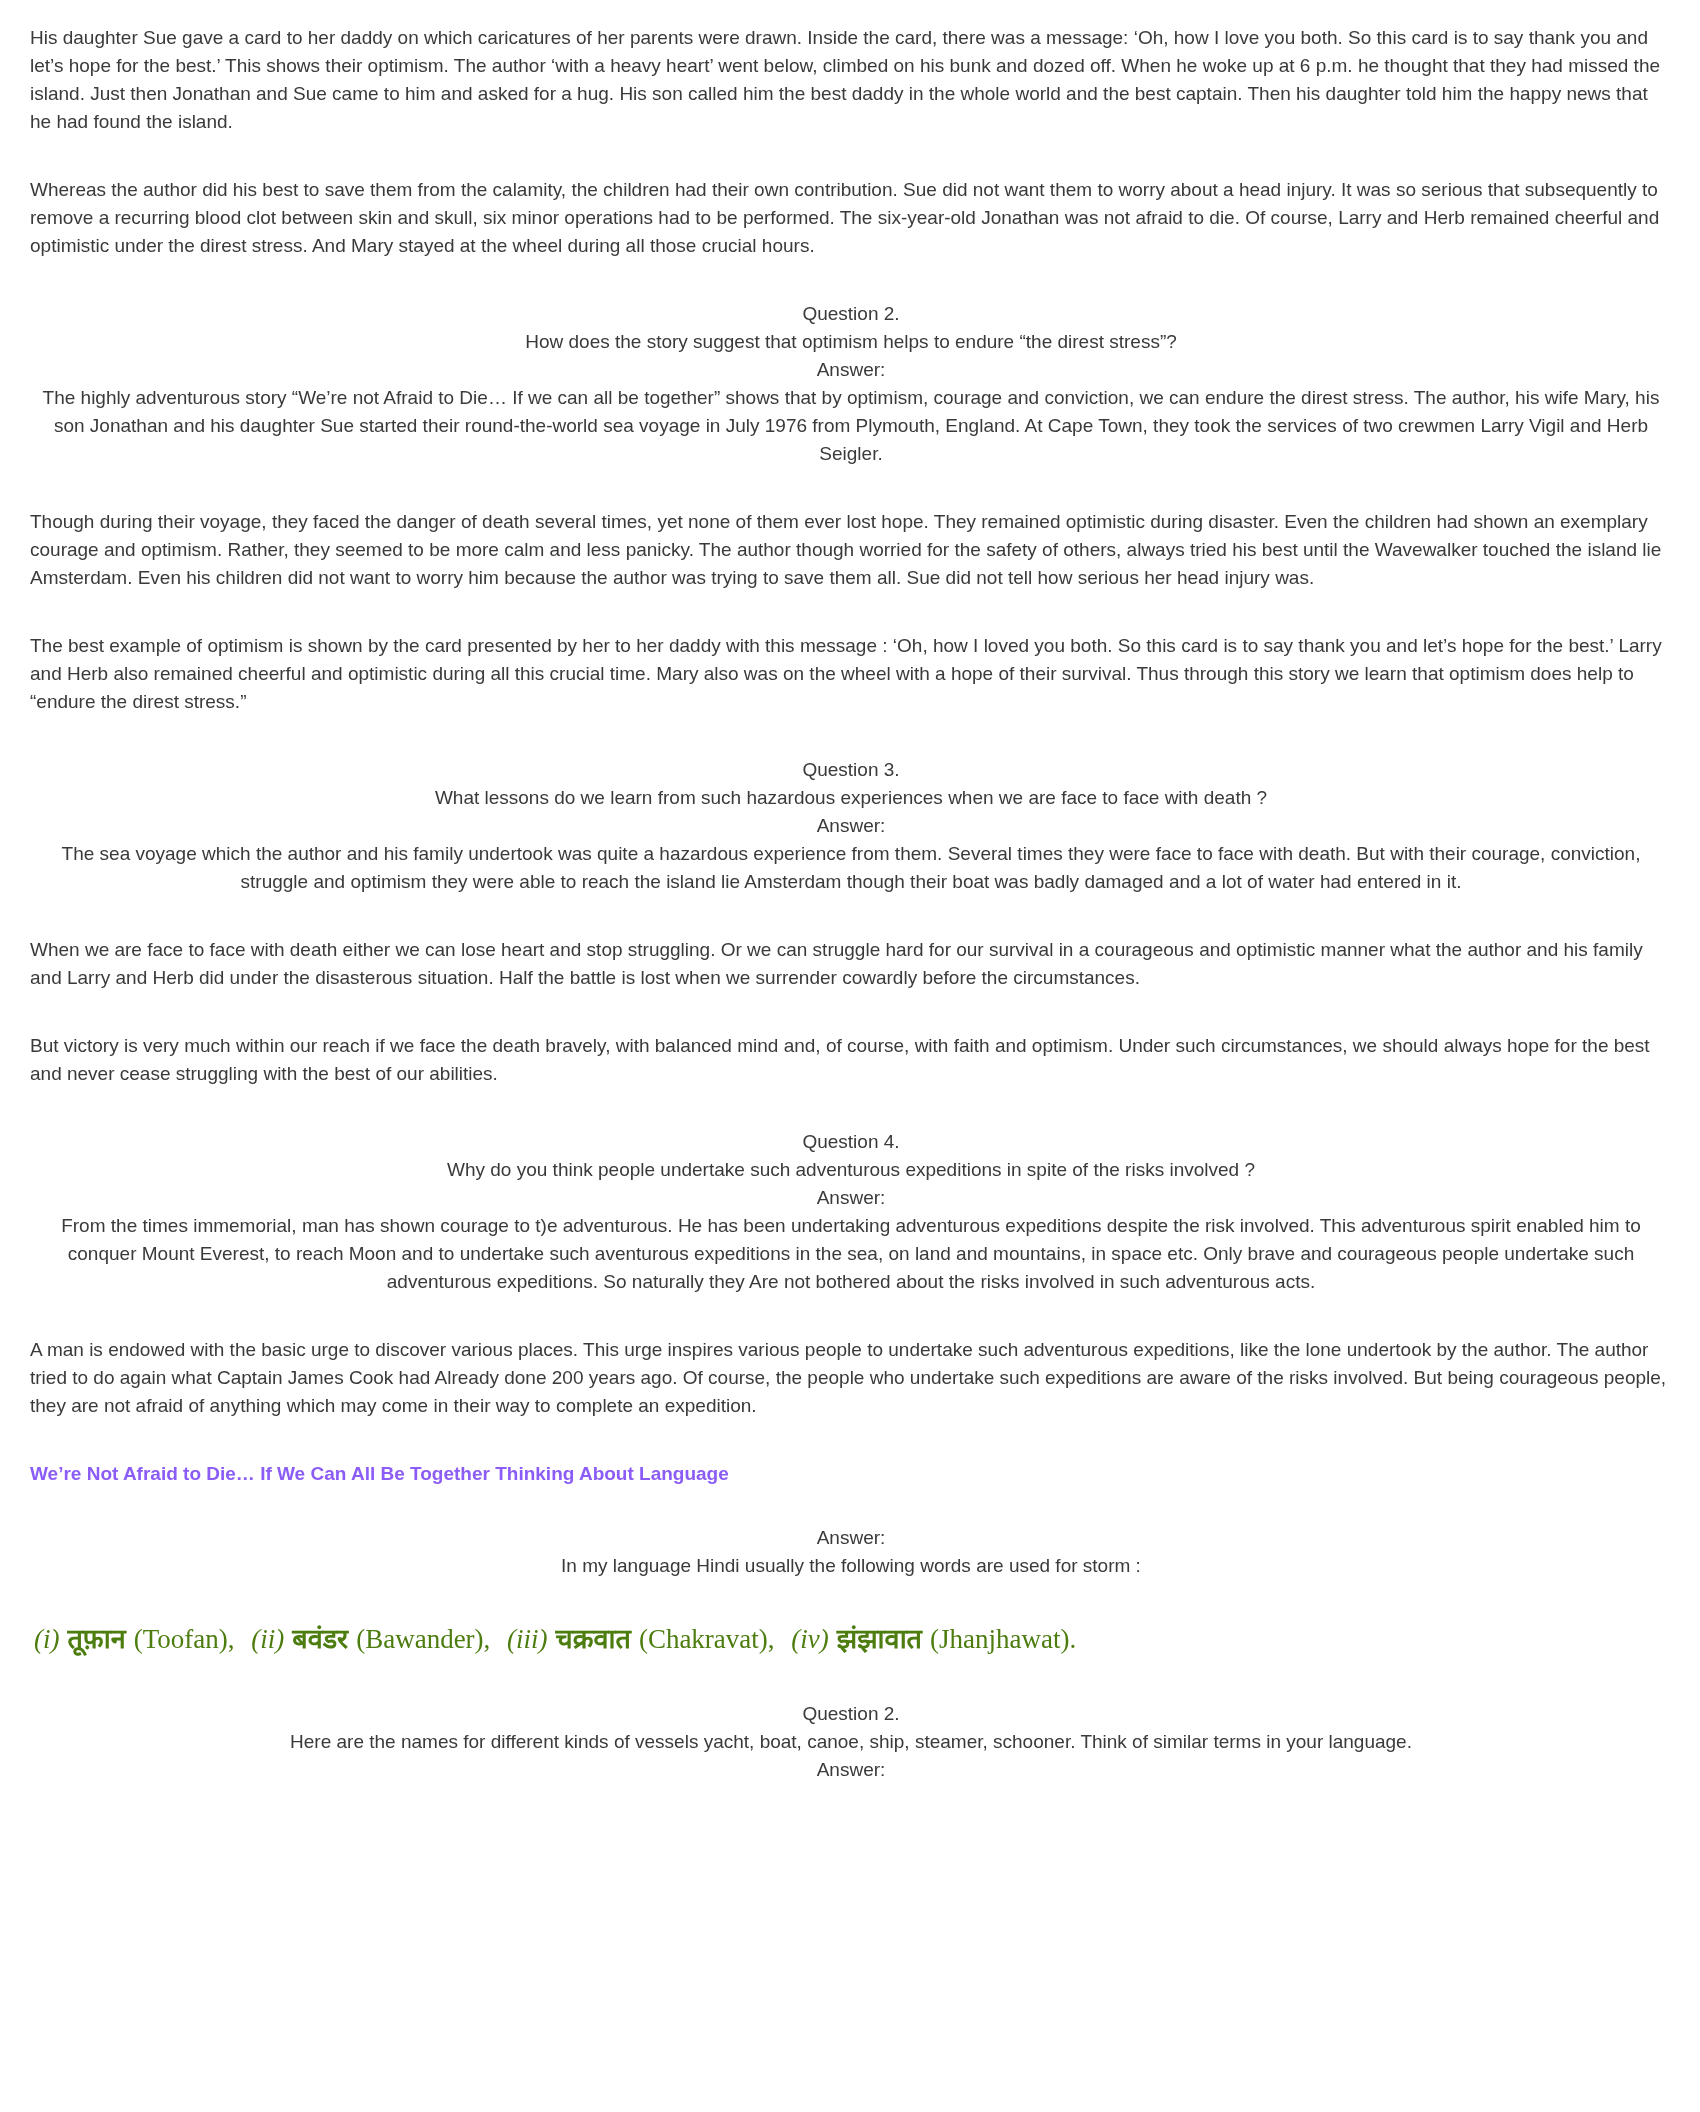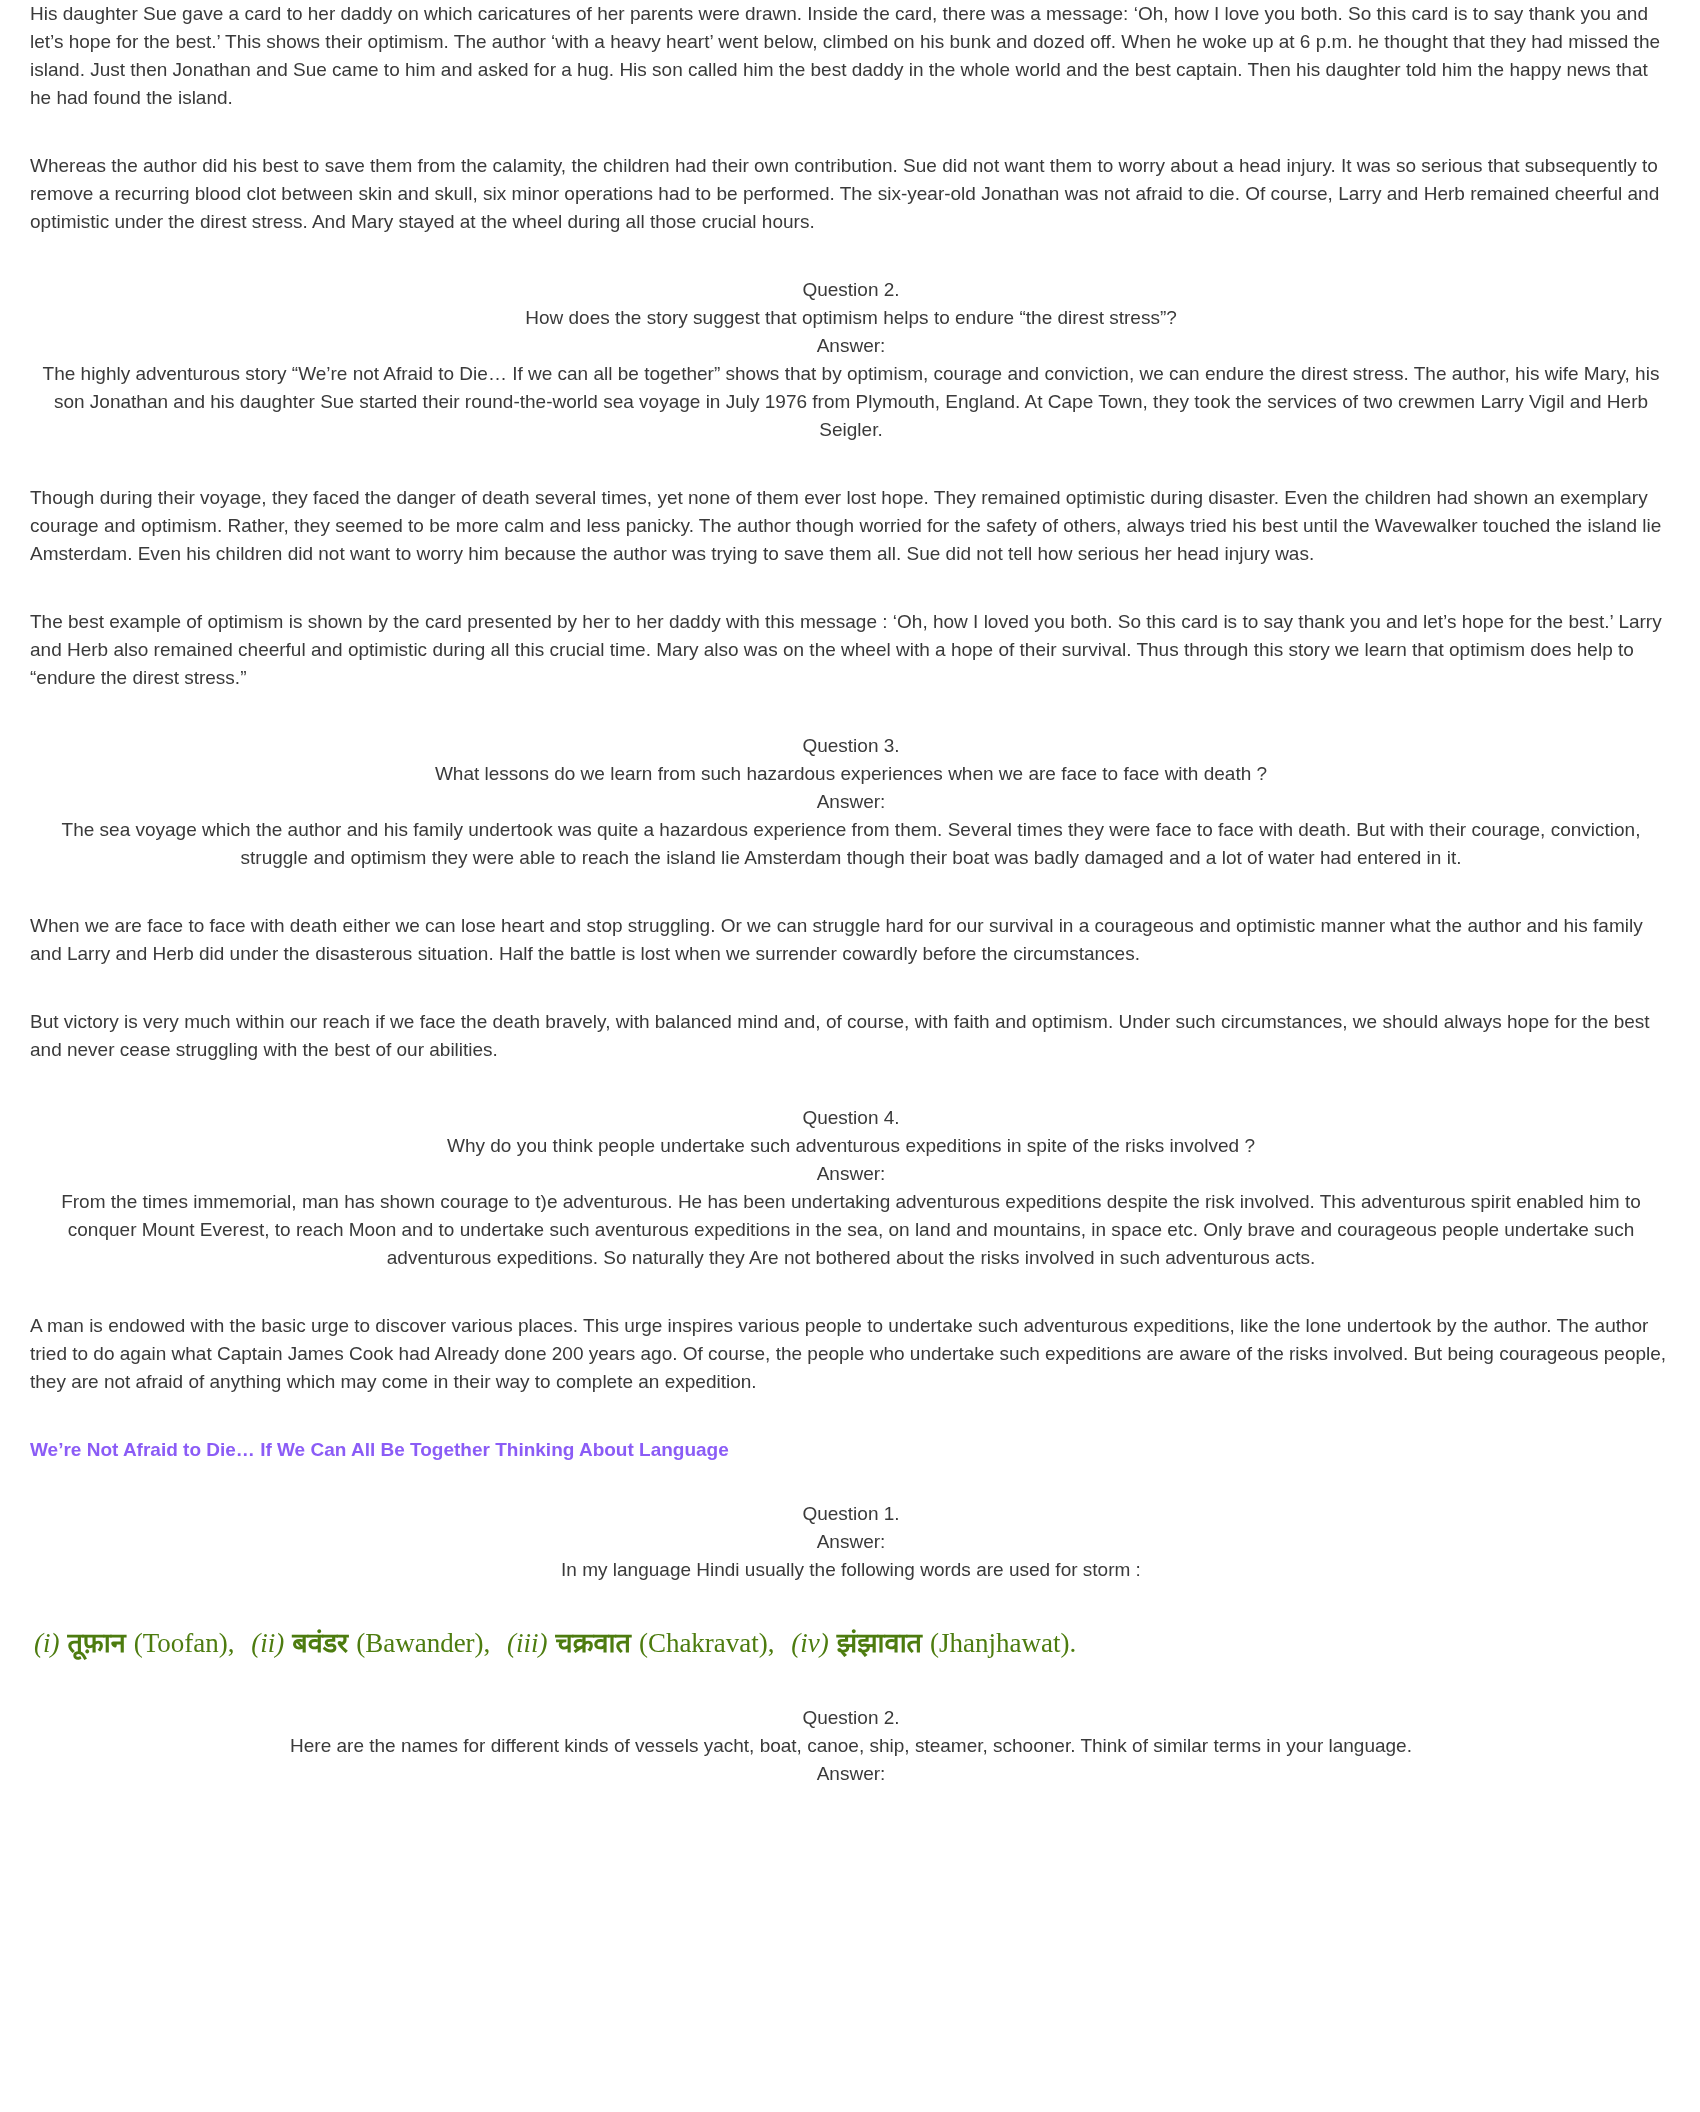--- a/index.html
+++ b/index.html
@@ -4,21 +4,21 @@
 <style>
   html, body {
     margin: 0;
     padding: 0;
     background: #ffffff;
   }
   .doc {
     width: 1700px;
     min-height: 2112px;
     box-sizing: border-box;
-    padding: 0 28px 16px 30px;
+    padding: 24px 28px 16px 30px;
     font-family: "Liberation Sans", sans-serif;
     font-size: 19px;
     line-height: 28px;
     color: #3a3a3a;
     background: #ffffff;
   }
   .para {
     margin: 0 0 40px 0;
   }
   .qa-block {
@@ -83,21 +83,20 @@
     <div>Question 4.</div>
     <div>Why do you think people undertake such adventurous expeditions in spite of the risks involved ?</div>
     <div>Answer:</div>
     <div>From the times immemorial, man has shown courage to t)e adventurous. He has been undertaking adventurous expeditions despite the risk involved. This adventurous spirit enabled him to conquer Mount Everest, to reach Moon and to undertake such aventurous expeditions in the sea, on land and mountains, in space etc. Only brave and courageous people undertake such adventurous expeditions. So naturally they Are not bothered about the risks involved in such adventurous acts.</div>
   </div>
   <div class="para">A man is endowed with the basic urge to discover various places. This urge inspires various people to undertake such adventurous expeditions, like the lone undertook by the author. The author tried to do again what Captain James Cook had Already done 200 years ago. Of course, the people who undertake such expeditions are aware of the risks involved. But being courageous people, they are not afraid of anything which may come in their way to complete an expedition.</div>
 
   <div class="section-heading">We’re Not Afraid to Die… If We Can All Be Together Thinking About Language</div>
 
   <div class="qa-block">
-    <div>Question 1.</div>
     <div>Answer:</div>
     <div>In my language Hindi usually the following words are used for storm :</div>
   </div>
 
   <div class="storm-line">
     <span class="storm-item"><span class="storm-index">(i)</span><span class="storm-hindi">तूफ़ान</span><span class="storm-roman">(Toofan),</span></span>
     <span class="storm-item"><span class="storm-index">(ii)</span><span class="storm-hindi">बवंडर</span><span class="storm-roman">(Bawander),</span></span>
     <span class="storm-item"><span class="storm-index">(iii)</span><span class="storm-hindi">चक्रवात</span><span class="storm-roman">(Chakravat),</span></span>
     <span class="storm-item"><span class="storm-index">(iv)</span><span class="storm-hindi">झंझावात</span><span class="storm-roman">(Jhanjhawat).</span></span>
   </div>

